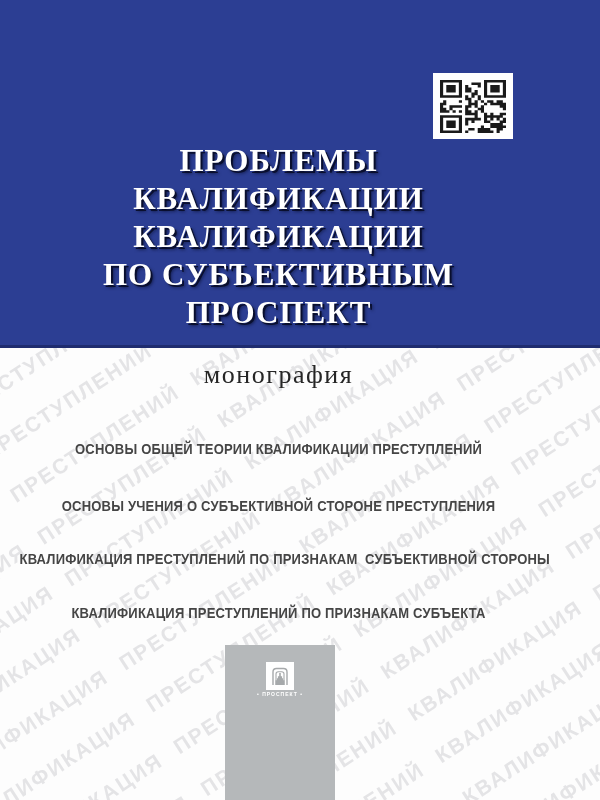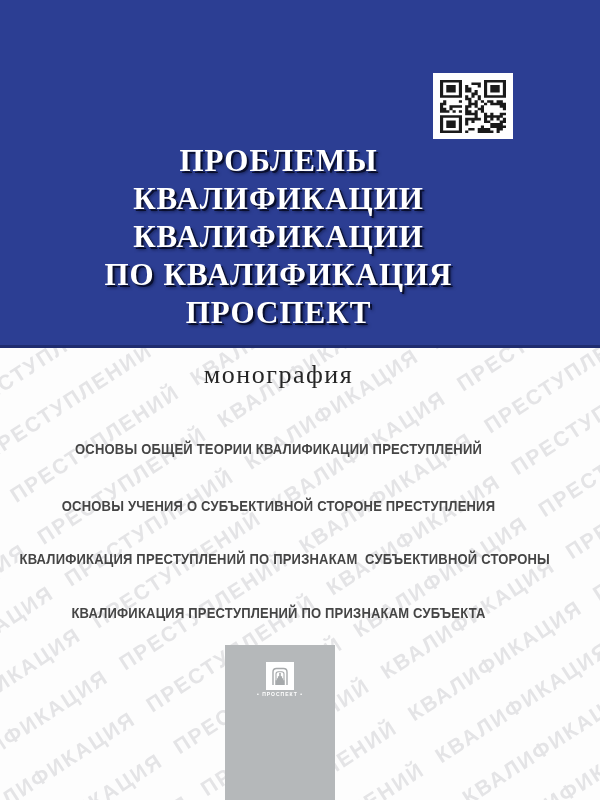--- a/index.html
+++ b/index.html
@@ -76,21 +76,21 @@
     <div class="wm-rot">КВАЛИФИКАЦИЯ ПРЕСТУПЛЕНИЙ   КВАЛИФИКАЦИЯ ПРЕСТУПЛЕНИЙ   КВАЛИФИКАЦИЯ ПРЕСТУПЛЕНИЙ   КВАЛИФИКАЦИЯ ПРЕСТУПЛЕНИЙ   КВАЛИФИКАЦИЯ ПРЕСТУПЛЕНИЙ   КВАЛИФИКАЦИЯ ПРЕСТУПЛЕНИЙ   КВАЛИФИКАЦИЯ ПРЕСТУПЛЕНИЙ   КВАЛИФИКАЦИЯ ПРЕСТУПЛЕНИЙ   КВАЛИФИКАЦИЯ ПРЕСТУПЛЕНИЙ   КВАЛИФИКАЦИЯ ПРЕСТУПЛЕНИЙ   КВАЛИФИКАЦИЯ ПРЕСТУПЛЕНИЙ   КВАЛИФИКАЦИЯ ПРЕСТУПЛЕНИЙ   КВАЛИФИКАЦИЯ ПРЕСТУПЛЕНИЙ   КВАЛИФИКАЦИЯ ПРЕСТУПЛЕНИЙ   КВАЛИФИКАЦИЯ ПРЕСТУПЛЕНИЙ   КВАЛИФИКАЦИЯ ПРЕСТУПЛЕНИЙ   КВАЛИФИКАЦИЯ ПРЕСТУПЛЕНИЙ   КВАЛИФИКАЦИЯ ПРЕСТУПЛЕНИЙ   КВАЛИФИКАЦИЯ ПРЕСТУПЛЕНИЙ   КВАЛИФИКАЦИЯ ПРЕСТУПЛЕНИЙ   КВАЛИФИКАЦИЯ ПРЕСТУПЛЕНИЙ   КВАЛИФИКАЦИЯ ПРЕСТУПЛЕНИЙ   КВАЛИФИКАЦИЯ ПРЕСТУПЛЕНИЙ   КВАЛИФИКАЦИЯ ПРЕСТУПЛЕНИЙ   КВАЛИФИКАЦИЯ ПРЕСТУПЛЕНИЙ   КВАЛИФИКАЦИЯ ПРЕСТУПЛЕНИЙ   КВАЛИФИКАЦИЯ ПРЕСТУПЛЕНИЙ   КВАЛИФИКАЦИЯ ПРЕСТУПЛЕНИЙ   КВАЛИФИКАЦИЯ ПРЕСТУПЛЕНИЙ   КВАЛИФИКАЦИЯ ПРЕСТУПЛЕНИЙ   КВАЛИФИКАЦИЯ ПРЕСТУПЛЕНИЙ   КВАЛИФИКАЦИЯ ПРЕСТУПЛЕНИЙ   КВАЛИФИКАЦИЯ ПРЕСТУПЛЕНИЙ   КВАЛИФИКАЦИЯ ПРЕСТУПЛЕНИЙ   КВАЛИФИКАЦИЯ ПРЕСТУПЛЕНИЙ   КВАЛИФИКАЦИЯ ПРЕСТУПЛЕНИЙ   КВАЛИФИКАЦИЯ ПРЕСТУПЛЕНИЙ   КВАЛИФИКАЦИЯ ПРЕСТУПЛЕНИЙ   КВАЛИФИКАЦИЯ ПРЕСТУПЛЕНИЙ   КВАЛИФИКАЦИЯ ПРЕСТУПЛЕНИЙ   КВАЛИФИКАЦИЯ ПРЕСТУПЛЕНИЙ   КВАЛИФИКАЦИЯ ПРЕСТУПЛЕНИЙ   КВАЛИФИКАЦИЯ ПРЕСТУПЛЕНИЙ   КВАЛИФИКАЦИЯ ПРЕСТУПЛЕНИЙ   КВАЛИФИКАЦИЯ ПРЕСТУПЛЕНИЙ   КВАЛИФИКАЦИЯ ПРЕСТУПЛЕНИЙ   КВАЛИФИКАЦИЯ ПРЕСТУПЛЕНИЙ   КВАЛИФИКАЦИЯ ПРЕСТУПЛЕНИЙ   КВАЛИФИКАЦИЯ ПРЕСТУПЛЕНИЙ   КВАЛИФИКАЦИЯ ПРЕСТУПЛЕНИЙ   КВАЛИФИКАЦИЯ ПРЕСТУПЛЕНИЙ   КВАЛИФИКАЦИЯ ПРЕСТУПЛЕНИЙ   КВАЛИФИКАЦИЯ ПРЕСТУПЛЕНИЙ   КВАЛИФИКАЦИЯ ПРЕСТУПЛЕНИЙ   КВАЛИФИКАЦИЯ ПРЕСТУПЛЕНИЙ   КВАЛИФИКАЦИЯ ПРЕСТУПЛЕНИЙ   КВАЛИФИКАЦИЯ ПРЕСТУПЛЕНИЙ   КВАЛИФИКАЦИЯ ПРЕСТУПЛЕНИЙ   КВАЛИФИКАЦИЯ ПРЕСТУПЛЕНИЙ   КВАЛИФИКАЦИЯ ПРЕСТУПЛЕНИЙ   КВАЛИФИКАЦИЯ ПРЕСТУПЛЕНИЙ   КВАЛИФИКАЦИЯ ПРЕСТУПЛЕНИЙ   КВАЛИФИКАЦИЯ ПРЕСТУПЛЕНИЙ   КВАЛИФИКАЦИЯ ПРЕСТУПЛЕНИЙ   КВАЛИФИКАЦИЯ ПРЕСТУПЛЕНИЙ   КВАЛИФИКАЦИЯ ПРЕСТУПЛЕНИЙ   КВАЛИФИКАЦИЯ ПРЕСТУПЛЕНИЙ   КВАЛИФИКАЦИЯ ПРЕСТУПЛЕНИЙ   КВАЛИФИКАЦИЯ ПРЕСТУПЛЕНИЙ   КВАЛИФИКАЦИЯ ПРЕСТУПЛЕНИЙ   КВАЛИФИКАЦИЯ ПРЕСТУПЛЕНИЙ   КВАЛИФИКАЦИЯ ПРЕСТУПЛЕНИЙ   КВАЛИФИКАЦИЯ ПРЕСТУПЛЕНИЙ   КВАЛИФИКАЦИЯ ПРЕСТУПЛЕНИЙ   КВАЛИФИКАЦИЯ ПРЕСТУПЛЕНИЙ   КВАЛИФИКАЦИЯ ПРЕСТУПЛЕНИЙ   КВАЛИФИКАЦИЯ ПРЕСТУПЛЕНИЙ   КВАЛИФИКАЦИЯ ПРЕСТУПЛЕНИЙ   КВАЛИФИКАЦИЯ ПРЕСТУПЛЕНИЙ   КВАЛИФИКАЦИЯ ПРЕСТУПЛЕНИЙ   КВАЛИФИКАЦИЯ ПРЕСТУПЛЕНИЙ   КВАЛИФИКАЦИЯ ПРЕСТУПЛЕНИЙ   КВАЛИФИКАЦИЯ ПРЕСТУПЛЕНИЙ   КВАЛИФИКАЦИЯ ПРЕСТУПЛЕНИЙ   КВАЛИФИКАЦИЯ ПРЕСТУПЛЕНИЙ   КВАЛИФИКАЦИЯ ПРЕСТУПЛЕНИЙ   КВАЛИФИКАЦИЯ ПРЕСТУПЛЕНИЙ   КВАЛИФИКАЦИЯ ПРЕСТУПЛЕНИЙ   КВАЛИФИКАЦИЯ ПРЕСТУПЛЕНИЙ   КВАЛИФИКАЦИЯ ПРЕСТУПЛЕНИЙ   КВАЛИФИКАЦИЯ ПРЕСТУПЛЕНИЙ   КВАЛИФИКАЦИЯ ПРЕСТУПЛЕНИЙ   КВАЛИФИКАЦИЯ ПРЕСТУПЛЕНИЙ   КВАЛИФИКАЦИЯ ПРЕСТУПЛЕНИЙ   КВАЛИФИКАЦИЯ ПРЕСТУПЛЕНИЙ   КВАЛИФИКАЦИЯ ПРЕСТУПЛЕНИЙ   КВАЛИФИКАЦИЯ ПРЕСТУПЛЕНИЙ   КВАЛИФИКАЦИЯ ПРЕСТУПЛЕНИЙ   КВАЛИФИКАЦИЯ ПРЕСТУПЛЕНИЙ   КВАЛИФИКАЦИЯ ПРЕСТУПЛЕНИЙ   КВАЛИФИКАЦИЯ ПРЕСТУПЛЕНИЙ   КВАЛИФИКАЦИЯ ПРЕСТУПЛЕНИЙ   КВАЛИФИКАЦИЯ ПРЕСТУПЛЕНИЙ   КВАЛИФИКАЦИЯ ПРЕСТУПЛЕНИЙ   КВАЛИФИКАЦИЯ ПРЕСТУПЛЕНИЙ   КВАЛИФИКАЦИЯ ПРЕСТУПЛЕНИЙ   КВАЛИФИКАЦИЯ ПРЕСТУПЛЕНИЙ   КВАЛИФИКАЦИЯ ПРЕСТУПЛЕНИЙ   КВАЛИФИКАЦИЯ ПРЕСТУПЛЕНИЙ   КВАЛИФИКАЦИЯ ПРЕСТУПЛЕНИЙ   КВАЛИФИКАЦИЯ ПРЕСТУПЛЕНИЙ   КВАЛИФИКАЦИЯ ПРЕСТУПЛЕНИЙ   КВАЛИФИКАЦИЯ ПРЕСТУПЛЕНИЙ   КВАЛИФИКАЦИЯ ПРЕСТУПЛЕНИЙ   КВАЛИФИКАЦИЯ ПРЕСТУПЛЕНИЙ   КВАЛИФИКАЦИЯ ПРЕСТУПЛЕНИЙ   КВАЛИФИКАЦИЯ ПРЕСТУПЛЕНИЙ   КВАЛИФИКАЦИЯ ПРЕСТУПЛЕНИЙ   КВАЛИФИКАЦИЯ ПРЕСТУПЛЕНИЙ   КВАЛИФИКАЦИЯ ПРЕСТУПЛЕНИЙ   КВАЛИФИКАЦИЯ ПРЕСТУПЛЕНИЙ   КВАЛИФИКАЦИЯ ПРЕСТУПЛЕНИЙ   КВАЛИФИКАЦИЯ ПРЕСТУПЛЕНИЙ   КВАЛИФИКАЦИЯ ПРЕСТУПЛЕНИЙ   КВАЛИФИКАЦИЯ ПРЕСТУПЛЕНИЙ   КВАЛИФИКАЦИЯ ПРЕСТУПЛЕНИЙ   КВАЛИФИКАЦИЯ ПРЕСТУПЛЕНИЙ   КВАЛИФИКАЦИЯ ПРЕСТУПЛЕНИЙ   КВАЛИФИКАЦИЯ ПРЕСТУПЛЕНИЙ   КВАЛИФИКАЦИЯ ПРЕСТУПЛЕНИЙ   КВАЛИФИКАЦИЯ ПРЕСТУПЛЕНИЙ   КВАЛИФИКАЦИЯ ПРЕСТУПЛЕНИЙ   КВАЛИФИКАЦИЯ ПРЕСТУПЛЕНИЙ   КВАЛИФИКАЦИЯ ПРЕСТУПЛЕНИЙ   КВАЛИФИКАЦИЯ ПРЕСТУПЛЕНИЙ   КВАЛИФИКАЦИЯ ПРЕСТУПЛЕНИЙ   КВАЛИФИКАЦИЯ ПРЕСТУПЛЕНИЙ   КВАЛИФИКАЦИЯ ПРЕСТУПЛЕНИЙ   КВАЛИФИКАЦИЯ ПРЕСТУПЛЕНИЙ   КВАЛИФИКАЦИЯ ПРЕСТУПЛЕНИЙ   КВАЛИФИКАЦИЯ ПРЕСТУПЛЕНИЙ   КВАЛИФИКАЦИЯ ПРЕСТУПЛЕНИЙ   КВАЛИФИКАЦИЯ ПРЕСТУПЛЕНИЙ   КВАЛИФИКАЦИЯ ПРЕСТУПЛЕНИЙ   КВАЛИФИКАЦИЯ ПРЕСТУПЛЕНИЙ   КВАЛИФИКАЦИЯ ПРЕСТУПЛЕНИЙ   КВАЛИФИКАЦИЯ ПРЕСТУПЛЕНИЙ   КВАЛИФИКАЦИЯ ПРЕСТУПЛЕНИЙ   КВАЛИФИКАЦИЯ ПРЕСТУПЛЕНИЙ   КВАЛИФИКАЦИЯ ПРЕСТУПЛЕНИЙ   КВАЛИФИКАЦИЯ ПРЕСТУПЛЕНИЙ   КВАЛИФИКАЦИЯ ПРЕСТУПЛЕНИЙ   КВАЛИФИКАЦИЯ ПРЕСТУПЛЕНИЙ   КВАЛИФИКАЦИЯ ПРЕСТУПЛЕНИЙ   КВАЛИФИКАЦИЯ ПРЕСТУПЛЕНИЙ   КВАЛИФИКАЦИЯ ПРЕСТУПЛЕНИЙ   КВАЛИФИКАЦИЯ ПРЕСТУПЛЕНИЙ   КВАЛИФИКАЦИЯ ПРЕСТУПЛЕНИЙ   КВАЛИФИКАЦИЯ ПРЕСТУПЛЕНИЙ   КВАЛИФИКАЦИЯ ПРЕСТУПЛЕНИЙ   КВАЛИФИКАЦИЯ ПРЕСТУПЛЕНИЙ   КВАЛИФИКАЦИЯ ПРЕСТУПЛЕНИЙ   КВАЛИФИКАЦИЯ ПРЕСТУПЛЕНИЙ   КВАЛИФИКАЦИЯ ПРЕСТУПЛЕНИЙ   КВАЛИФИКАЦИЯ ПРЕСТУПЛЕНИЙ   КВАЛИФИКАЦИЯ ПРЕСТУПЛЕНИЙ   КВАЛИФИКАЦИЯ ПРЕСТУПЛЕНИЙ   КВАЛИФИКАЦИЯ ПРЕСТУПЛЕНИЙ   КВАЛИФИКАЦИЯ ПРЕСТУПЛЕНИЙ   КВАЛИФИКАЦИЯ ПРЕСТУПЛЕНИЙ   КВАЛИФИКАЦИЯ ПРЕСТУПЛЕНИЙ   КВАЛИФИКАЦИЯ ПРЕСТУПЛЕНИЙ   КВАЛИФИКАЦИЯ ПРЕСТУПЛЕНИЙ   КВАЛИФИКАЦИЯ ПРЕСТУПЛЕНИЙ   КВАЛИФИКАЦИЯ ПРЕСТУПЛЕНИЙ   КВАЛИФИКАЦИЯ ПРЕСТУПЛЕНИЙ   КВАЛИФИКАЦИЯ ПРЕСТУПЛЕНИЙ   КВАЛИФИКАЦИЯ ПРЕСТУПЛЕНИЙ   КВАЛИФИКАЦИЯ ПРЕСТУПЛЕНИЙ   КВАЛИФИКАЦИЯ ПРЕСТУПЛЕНИЙ   КВАЛИФИКАЦИЯ ПРЕСТУПЛЕНИЙ   КВАЛИФИКАЦИЯ ПРЕСТУПЛЕНИЙ   КВАЛИФИКАЦИЯ ПРЕСТУПЛЕНИЙ   КВАЛИФИКАЦИЯ ПРЕСТУПЛЕНИЙ   КВАЛИФИКАЦИЯ ПРЕСТУПЛЕНИЙ   КВАЛИФИКАЦИЯ ПРЕСТУПЛЕНИЙ   КВАЛИФИКАЦИЯ ПРЕСТУПЛЕНИЙ   КВАЛИФИКАЦИЯ ПРЕСТУПЛЕНИЙ   КВАЛИФИКАЦИЯ ПРЕСТУПЛЕНИЙ   КВАЛИФИКАЦИЯ ПРЕСТУПЛЕНИЙ   КВАЛИФИКАЦИЯ ПРЕСТУПЛЕНИЙ   КВАЛИФИКАЦИЯ ПРЕСТУПЛЕНИЙ   КВАЛИФИКАЦИЯ ПРЕСТУПЛЕНИЙ   КВАЛИФИКАЦИЯ ПРЕСТУПЛЕНИЙ   КВАЛИФИКАЦИЯ ПРЕСТУПЛЕНИЙ   КВАЛИФИКАЦИЯ ПРЕСТУПЛЕНИЙ   КВАЛИФИКАЦИЯ ПРЕСТУПЛЕНИЙ   КВАЛИФИКАЦИЯ ПРЕСТУПЛЕНИЙ   КВАЛИФИКАЦИЯ ПРЕСТУПЛЕНИЙ   КВАЛИФИКАЦИЯ ПРЕСТУПЛЕНИЙ   КВАЛИФИКАЦИЯ ПРЕСТУПЛЕНИЙ   КВАЛИФИКАЦИЯ ПРЕСТУПЛЕНИЙ   КВАЛИФИКАЦИЯ ПРЕСТУПЛЕНИЙ   КВАЛИФИКАЦИЯ ПРЕСТУПЛЕНИЙ   КВАЛИФИКАЦИЯ ПРЕСТУПЛЕНИЙ   КВАЛИФИКАЦИЯ ПРЕСТУПЛЕНИЙ   КВАЛИФИКАЦИЯ ПРЕСТУПЛЕНИЙ   КВАЛИФИКАЦИЯ ПРЕСТУПЛЕНИЙ   КВАЛИФИКАЦИЯ ПРЕСТУПЛЕНИЙ   КВАЛИФИКАЦИЯ ПРЕСТУПЛЕНИЙ   КВАЛИФИКАЦИЯ ПРЕСТУПЛЕНИЙ   КВАЛИФИКАЦИЯ ПРЕСТУПЛЕНИЙ   КВАЛИФИКАЦИЯ ПРЕСТУПЛЕНИЙ   КВАЛИФИКАЦИЯ ПРЕСТУПЛЕНИЙ   КВАЛИФИКАЦИЯ ПРЕСТУПЛЕНИЙ   КВАЛИФИКАЦИЯ ПРЕСТУПЛЕНИЙ   КВАЛИФИКАЦИЯ ПРЕСТУПЛЕНИЙ   КВАЛИФИКАЦИЯ ПРЕСТУПЛЕНИЙ   КВАЛИФИКАЦИЯ ПРЕСТУПЛЕНИЙ   КВАЛИФИКАЦИЯ ПРЕСТУПЛЕНИЙ   КВАЛИФИКАЦИЯ ПРЕСТУПЛЕНИЙ   КВАЛИФИКАЦИЯ ПРЕСТУПЛЕНИЙ   КВАЛИФИКАЦИЯ ПРЕСТУПЛЕНИЙ   КВАЛИФИКАЦИЯ ПРЕСТУПЛЕНИЙ   КВАЛИФИКАЦИЯ ПРЕСТУПЛЕНИЙ   КВАЛИФИКАЦИЯ ПРЕСТУПЛЕНИЙ   КВАЛИФИКАЦИЯ ПРЕСТУПЛЕНИЙ   КВАЛИФИКАЦИЯ ПРЕСТУПЛЕНИЙ   КВАЛИФИКАЦИЯ ПРЕСТУПЛЕНИЙ   КВАЛИФИКАЦИЯ ПРЕСТУПЛЕНИЙ   </div>
   </div>
 
   <div class="band"></div>
 
 
   <div class="col title">
     <div>ПРОБЛЕМЫ</div>
     <div>КВАЛИФИКАЦИИ</div>
     <div>КВАЛИФИКАЦИИ</div>
-    <div>ПО КВАЛИФИКАЦИЯ</div>
+    <div>ПО СУБЪЕКТИВНЫМ</div>
     <div>ПРОСПЕКТ</div>
   </div>
 
   <div class="qr-box">
     <svg width="66" height="53" viewBox="0 0 21 21" preserveAspectRatio="none">
         <path d="M0 0h1v1h-1zM1 0h1v1h-1zM2 0h1v1h-1zM3 0h1v1h-1zM4 0h1v1h-1zM5 0h1v1h-1zM6 0h1v1h-1zM14 0h1v1h-1zM15 0h1v1h-1zM16 0h1v1h-1zM17 0h1v1h-1zM18 0h1v1h-1zM19 0h1v1h-1zM20 0h1v1h-1zM0 1h1v1h-1zM6 1h1v1h-1zM10 1h1v1h-1zM11 1h1v1h-1zM12 1h1v1h-1zM14 1h1v1h-1zM20 1h1v1h-1zM0 2h1v1h-1zM2 2h1v1h-1zM3 2h1v1h-1zM4 2h1v1h-1zM6 2h1v1h-1zM8 2h1v1h-1zM12 2h1v1h-1zM14 2h1v1h-1zM16 2h1v1h-1zM17 2h1v1h-1zM18 2h1v1h-1zM20 2h1v1h-1zM0 3h1v1h-1zM2 3h1v1h-1zM3 3h1v1h-1zM4 3h1v1h-1zM6 3h1v1h-1zM8 3h1v1h-1zM9 3h1v1h-1zM14 3h1v1h-1zM16 3h1v1h-1zM17 3h1v1h-1zM18 3h1v1h-1zM20 3h1v1h-1zM0 4h1v1h-1zM2 4h1v1h-1zM3 4h1v1h-1zM4 4h1v1h-1zM6 4h1v1h-1zM8 4h1v1h-1zM9 4h1v1h-1zM11 4h1v1h-1zM14 4h1v1h-1zM16 4h1v1h-1zM17 4h1v1h-1zM18 4h1v1h-1zM20 4h1v1h-1zM0 5h1v1h-1zM6 5h1v1h-1zM10 5h1v1h-1zM11 5h1v1h-1zM14 5h1v1h-1zM20 5h1v1h-1zM0 6h1v1h-1zM1 6h1v1h-1zM2 6h1v1h-1zM3 6h1v1h-1zM4 6h1v1h-1zM5 6h1v1h-1zM6 6h1v1h-1zM8 6h1v1h-1zM10 6h1v1h-1zM12 6h1v1h-1zM14 6h1v1h-1zM15 6h1v1h-1zM16 6h1v1h-1zM17 6h1v1h-1zM18 6h1v1h-1zM19 6h1v1h-1zM20 6h1v1h-1zM8 7h1v1h-1zM9 7h1v1h-1zM12 7h1v1h-1zM1 8h1v1h-1zM6 8h1v1h-1zM9 8h1v1h-1zM11 8h1v1h-1zM13 8h1v1h-1zM15 8h1v1h-1zM16 8h1v1h-1zM18 8h1v1h-1zM19 8h1v1h-1zM0 9h1v1h-1zM1 9h1v1h-1zM9 9h1v1h-1zM10 9h1v1h-1zM11 9h1v1h-1zM14 9h1v1h-1zM16 9h1v1h-1zM17 9h1v1h-1zM18 9h1v1h-1zM19 9h1v1h-1zM20 9h1v1h-1zM0 10h1v1h-1zM3 10h1v1h-1zM4 10h1v1h-1zM5 10h1v1h-1zM6 10h1v1h-1zM8 10h1v1h-1zM9 10h1v1h-1zM11 10h1v1h-1zM13 10h1v1h-1zM19 10h1v1h-1zM20 10h1v1h-1zM0 11h1v1h-1zM1 11h1v1h-1zM3 11h1v1h-1zM8 11h1v1h-1zM12 11h1v1h-1zM13 11h1v1h-1zM20 11h1v1h-1zM0 12h1v1h-1zM1 12h1v1h-1zM2 12h1v1h-1zM4 12h1v1h-1zM6 12h1v1h-1zM8 12h1v1h-1zM9 12h1v1h-1zM11 12h1v1h-1zM13 12h1v1h-1zM8 13h1v1h-1zM9 13h1v1h-1zM10 13h1v1h-1zM11 13h1v1h-1zM14 13h1v1h-1zM16 13h1v1h-1zM19 13h1v1h-1zM20 13h1v1h-1zM0 14h1v1h-1zM1 14h1v1h-1zM2 14h1v1h-1zM3 14h1v1h-1zM4 14h1v1h-1zM5 14h1v1h-1zM6 14h1v1h-1zM11 14h1v1h-1zM14 14h1v1h-1zM15 14h1v1h-1zM16 14h1v1h-1zM17 14h1v1h-1zM18 14h1v1h-1zM19 14h1v1h-1zM0 15h1v1h-1zM6 15h1v1h-1zM8 15h1v1h-1zM9 15h1v1h-1zM10 15h1v1h-1zM11 15h1v1h-1zM12 15h1v1h-1zM14 15h1v1h-1zM16 15h1v1h-1zM18 15h1v1h-1zM20 15h1v1h-1zM0 16h1v1h-1zM2 16h1v1h-1zM3 16h1v1h-1zM4 16h1v1h-1zM6 16h1v1h-1zM8 16h1v1h-1zM10 16h1v1h-1zM14 16h1v1h-1zM15 16h1v1h-1zM19 16h1v1h-1zM20 16h1v1h-1zM0 17h1v1h-1zM2 17h1v1h-1zM3 17h1v1h-1zM4 17h1v1h-1zM6 17h1v1h-1zM8 17h1v1h-1zM16 17h1v1h-1zM17 17h1v1h-1zM18 17h1v1h-1zM19 17h1v1h-1zM0 18h1v1h-1zM2 18h1v1h-1zM3 18h1v1h-1zM4 18h1v1h-1zM6 18h1v1h-1zM13 18h1v1h-1zM16 18h1v1h-1zM17 18h1v1h-1zM18 18h1v1h-1zM19 18h1v1h-1zM20 18h1v1h-1zM0 19h1v1h-1zM6 19h1v1h-1zM9 19h1v1h-1zM10 19h1v1h-1zM12 19h1v1h-1zM13 19h1v1h-1zM14 19h1v1h-1zM15 19h1v1h-1zM18 19h1v1h-1zM19 19h1v1h-1zM0 20h1v1h-1zM1 20h1v1h-1zM2 20h1v1h-1zM3 20h1v1h-1zM4 20h1v1h-1zM5 20h1v1h-1zM6 20h1v1h-1zM8 20h1v1h-1zM12 20h1v1h-1zM13 20h1v1h-1zM14 20h1v1h-1zM15 20h1v1h-1zM16 20h1v1h-1zM18 20h1v1h-1z" fill="#1a1a1a"></path>
       </svg>
   </div>
 
   <div class="col subtitle">монография</div>

